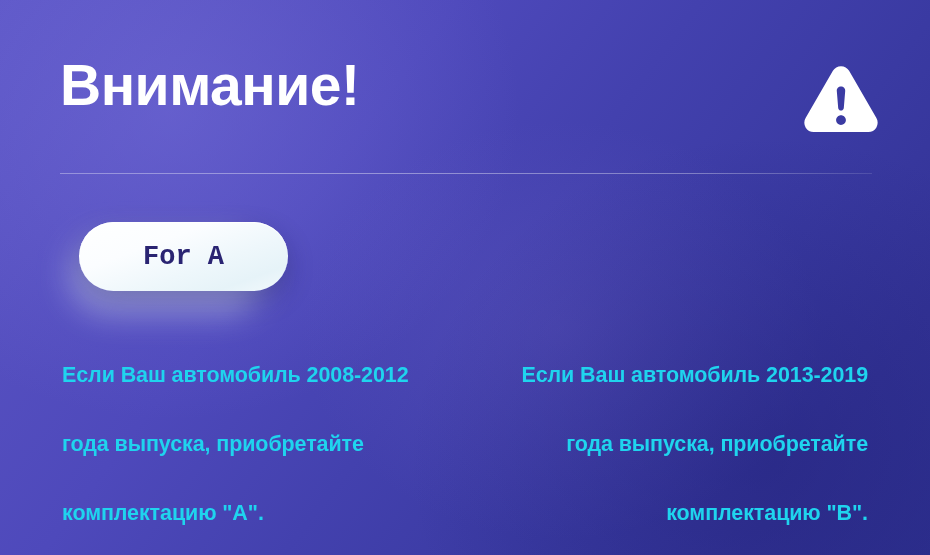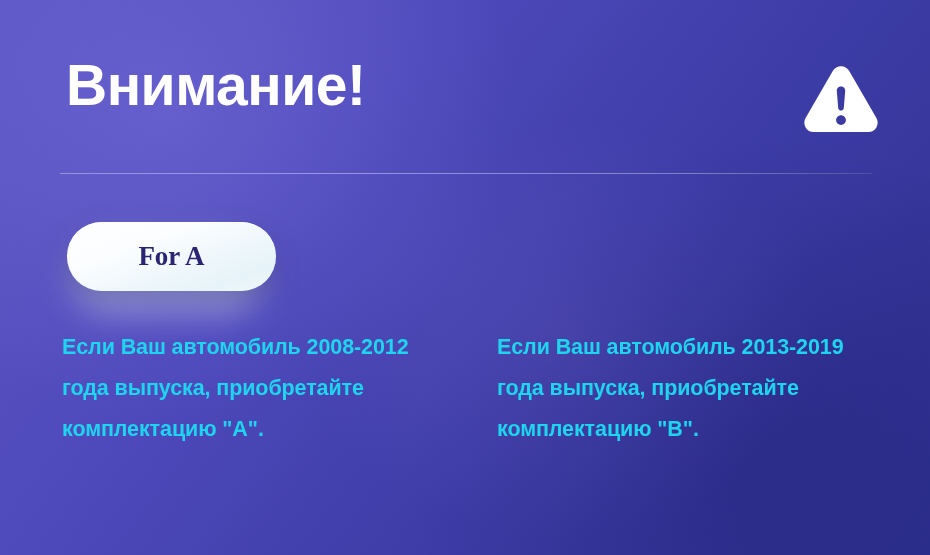--- a/index.html
+++ b/index.html
@@ -73,21 +73,20 @@
   .page-title {
     position: absolute;
     left: 60px;
     top: 56px;
     color: #ffffff;
     font-size: 57px;
     font-weight: bold;
     letter-spacing: -0.5px;
     line-height: 1.05;
     white-space: nowrap;
-    margin-left: 6px;
   }
 
   .warning-icon {
     position: absolute;
     left: 803px;
     top: 62px;
     width: 76px;
     height: 72px;
   }
   .warning-icon svg { display: block; width: 100%; height: 100%; }
@@ -125,59 +124,59 @@
     width: 193px;
     height: 74px;
     border-radius: 40px;
     background: rgba(226,233,255,0.50);
     filter: blur(16px);
     pointer-events: none;
   }
 
   .pill {
     position: absolute;
-    left: 4px;
+    left: 16px;
     top: 0;
     width: 209px;
     height: 69px;
     border-radius: 40px;
     border: none;
     cursor: pointer;
     background: linear-gradient(160deg,
         #ffffff 0%,
         #fbfdff 34%,
         #eef7fb 62%,
         #e6f3f8 82%,
         #f2f9fc 100%);
     box-shadow:
       0 10px 26px rgba(18,16,70,0.30),
       inset 0 1px 0 rgba(255,255,255,0.9);
     display: flex;
     align-items: center;
     justify-content: center;
     color: #2a2472;
-    font-family: Liberation Serif, serif;
+    font-family: Liberation Mono, monospace;
     font-size: 27px;
     font-weight: bold;
     letter-spacing: 0px;
   }
 
   .col-desc {
     position: absolute;
     top: 327px;
     width: 400px;
     color: #1fd4ee;
     font-size: 21.5px;
     font-weight: bold;
     line-height: 41px;
     letter-spacing: -0.1px;
   }
   .desc-a { left: 62px; }
-  .desc-b { left: 497px; }
-  .col-desc .ln { display: block; white-space: nowrap; }
+  .desc-b { left: 468px; text-align: right; }
+  .col-desc .ln { display: block; white-space: nowrap; margin-top: 28px; }
 </style>
 </head>
 <body>
 
 <div class="banner">
 
   <div class="bg-glow-tl"></div>
   <div class="bg-sheen"></div>
   <div class="bg-glow-br"></div>
 

